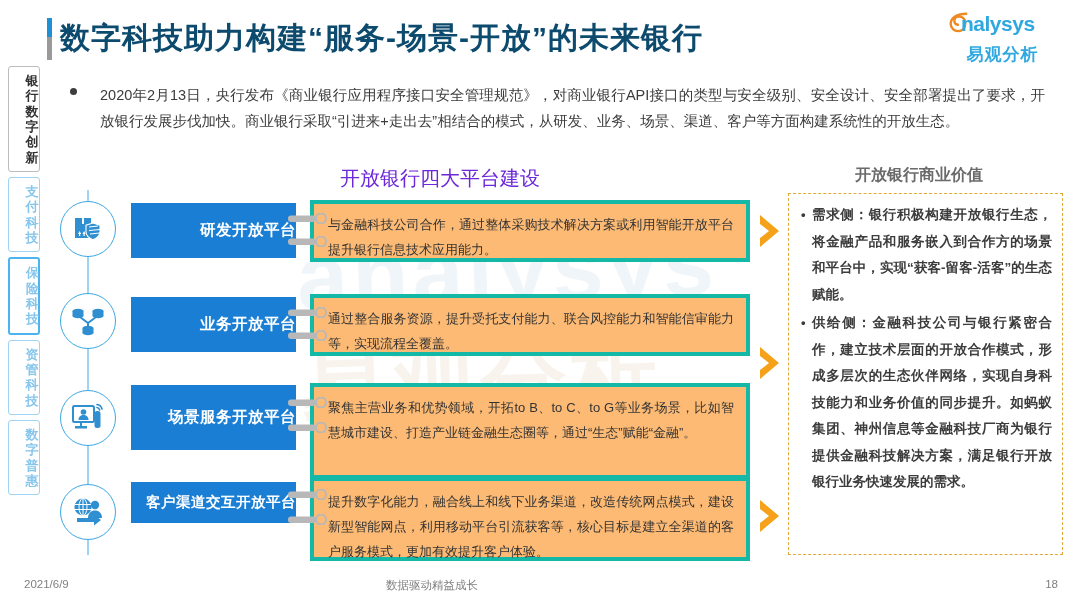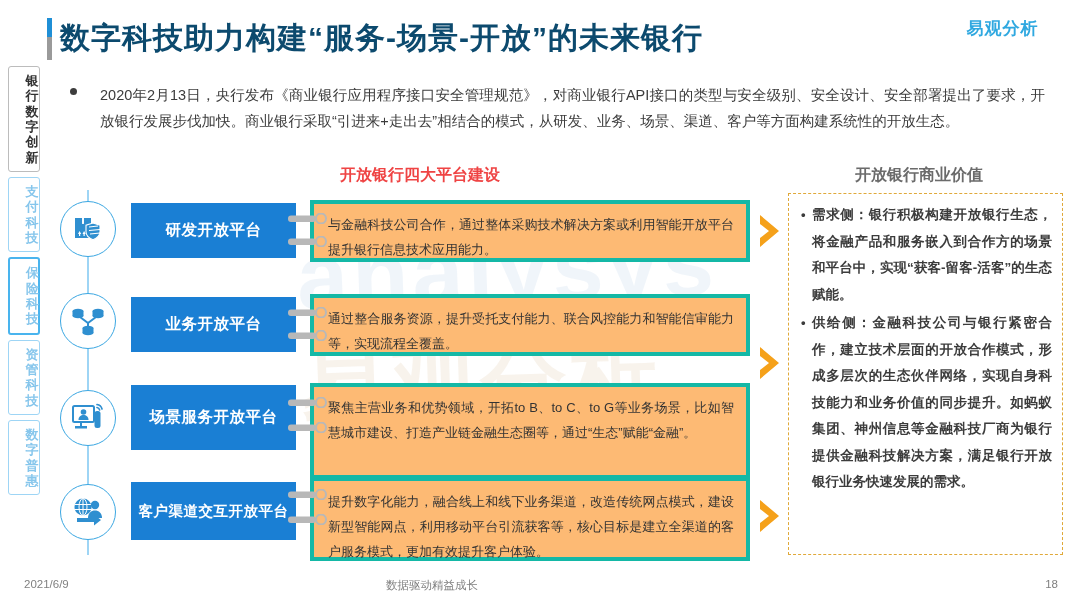--- a/index.html
+++ b/index.html
@@ -88,21 +88,21 @@
   }
   .intro{
     position:absolute;left:100px;top:82px;width:945px;
     font-size:14.5px;line-height:26px;color:#3c3c3c;
     text-align:justify;
   }
 
   
   .col-head-left{
     position:absolute;left:340px;top:165px;
-    font-size:16px;font-weight:bold;color:#ef4444;
+    font-size:20px;font-weight:normal;color:#6d28d9;
   }
   .col-head-right{
     position:absolute;left:855px;top:165px;
     font-size:16px;font-weight:bold;color:#6b6b6b;
   }
 
   
   .timeline{
     position:absolute;left:87px;top:190px;width:1.5px;height:365px;
     background:#9ed5f5;
@@ -113,21 +113,21 @@
     border:1.5px solid #3ba7e2;background:#ffffff;
     box-sizing:border-box;
     display:flex;align-items:center;justify-content:center;
   }
   .icon-circle svg{display:block;}
   .blue-box{
     position:absolute;
     background:#1a7fd4;
     color:#ffffff;
     font-size:15.5px;font-weight:bold;
-    display:flex;align-items:center;justify-content:center;
+    display:flex;align-items:center;justify-content:flex-end;
     letter-spacing:0.5px;
     box-sizing:border-box;
   }
   .desc-box{
     position:absolute;
     background:#fdba74;
     border:4px solid #14b8a6;
     box-sizing:border-box;
     font-size:13px;line-height:25px;
     color:#333333;
@@ -178,20 +178,26 @@
 
 <div class="watermark">
   <div class="w1">analysys</div>
   <div class="w2">易观分析</div>
 </div>
 
 <div class="title-bar"></div>
 <div class="page-title">数字科技助力构建“服务-场景-开放”的未来银行</div>
 
 <div class="logo">
+  <div class="logo-row">
+    <svg class="logo-mark" viewBox="0 0 24 24">
+      <path d="M21 3 C12 3 4 7 4 14 C4 19 8 22 12 22 C17 22 20 18 20 13 C20 9 17 6 13 6 C10 6 8 8 8 11 C8 13.5 10 15 12 15" fill="none" stroke="#ef8a22" stroke-width="2.6" stroke-linecap="round"></path>
+    </svg>
+    <div class="logo-en">nalysys</div>
+  </div>
   <div class="logo-cn">易观分析</div>
 </div>
 
 <div class="sidebar">
   <div class="side-item active">
     <span>银行数字创新</span>
   </div>
   <div class="side-item">
     <span>支付科技</span>
   </div>
@@ -302,21 +308,21 @@
     <circle cx="12" cy="11" r="8.5" fill="#2f8fd0"></circle>
     <g stroke="#ffffff" stroke-width="1" fill="none">
       <ellipse cx="12" cy="11" rx="4" ry="8.5"></ellipse>
       <path d="M3.6 8.5 h16.8 M3.6 13.5 h16.8 M12 2.5 v17"></path>
     </g>
     <circle cx="24" cy="9" r="4.2" fill="#2f8fd0"></circle>
     <path d="M17 22 c0-5 3.2-7.5 7-7.5 s7 2.5 7 7.5 z" fill="#2f8fd0"></path>
     <path d="M6 22 h17 v-3.5 l7 5.5 l-7 5.5 v-3.5 h-17 z" fill="#2f8fd0"></path>
   </svg>
 </div>
-<div class="blue-box" style="left:131px;top:482px;width:165px;height:58px;font-size:14.5px;">
+<div class="blue-box" style="left:131px;top:482px;width:165px;height:41px;font-size:14.5px;">
   <span>客户渠道交互开放平台</span>
 </div>
 <svg class="connector" style="left:288px;top:489px;" viewBox="0 0 44 11">
   <rect x="0" y="2.5" width="28" height="6.5" rx="3" fill="#b8b8b8"></rect>
   <circle cx="33" cy="5.5" r="5" fill="none" stroke="#b8b8b8" stroke-width="2"></circle>
 </svg>
 <svg class="connector" style="left:288px;top:514px;" viewBox="0 0 44 11">
   <rect x="0" y="2.5" width="28" height="6.5" rx="3" fill="#b8b8b8"></rect>
   <circle cx="33" cy="5.5" r="5" fill="none" stroke="#b8b8b8" stroke-width="2"></circle>
 </svg>

